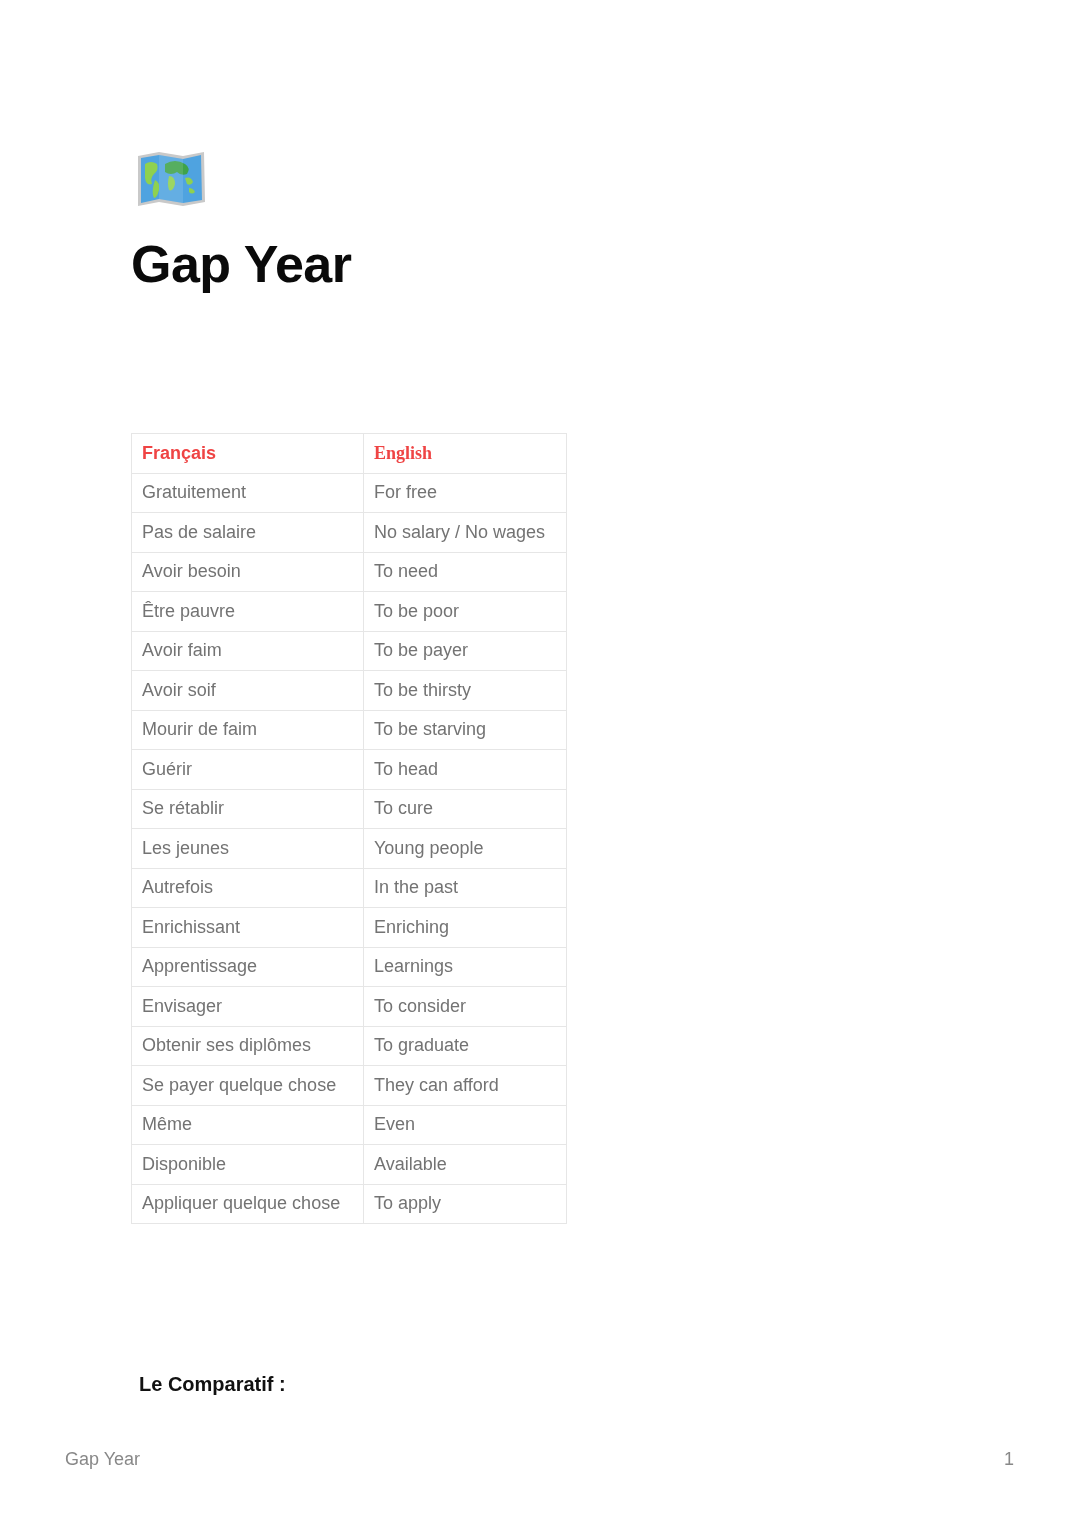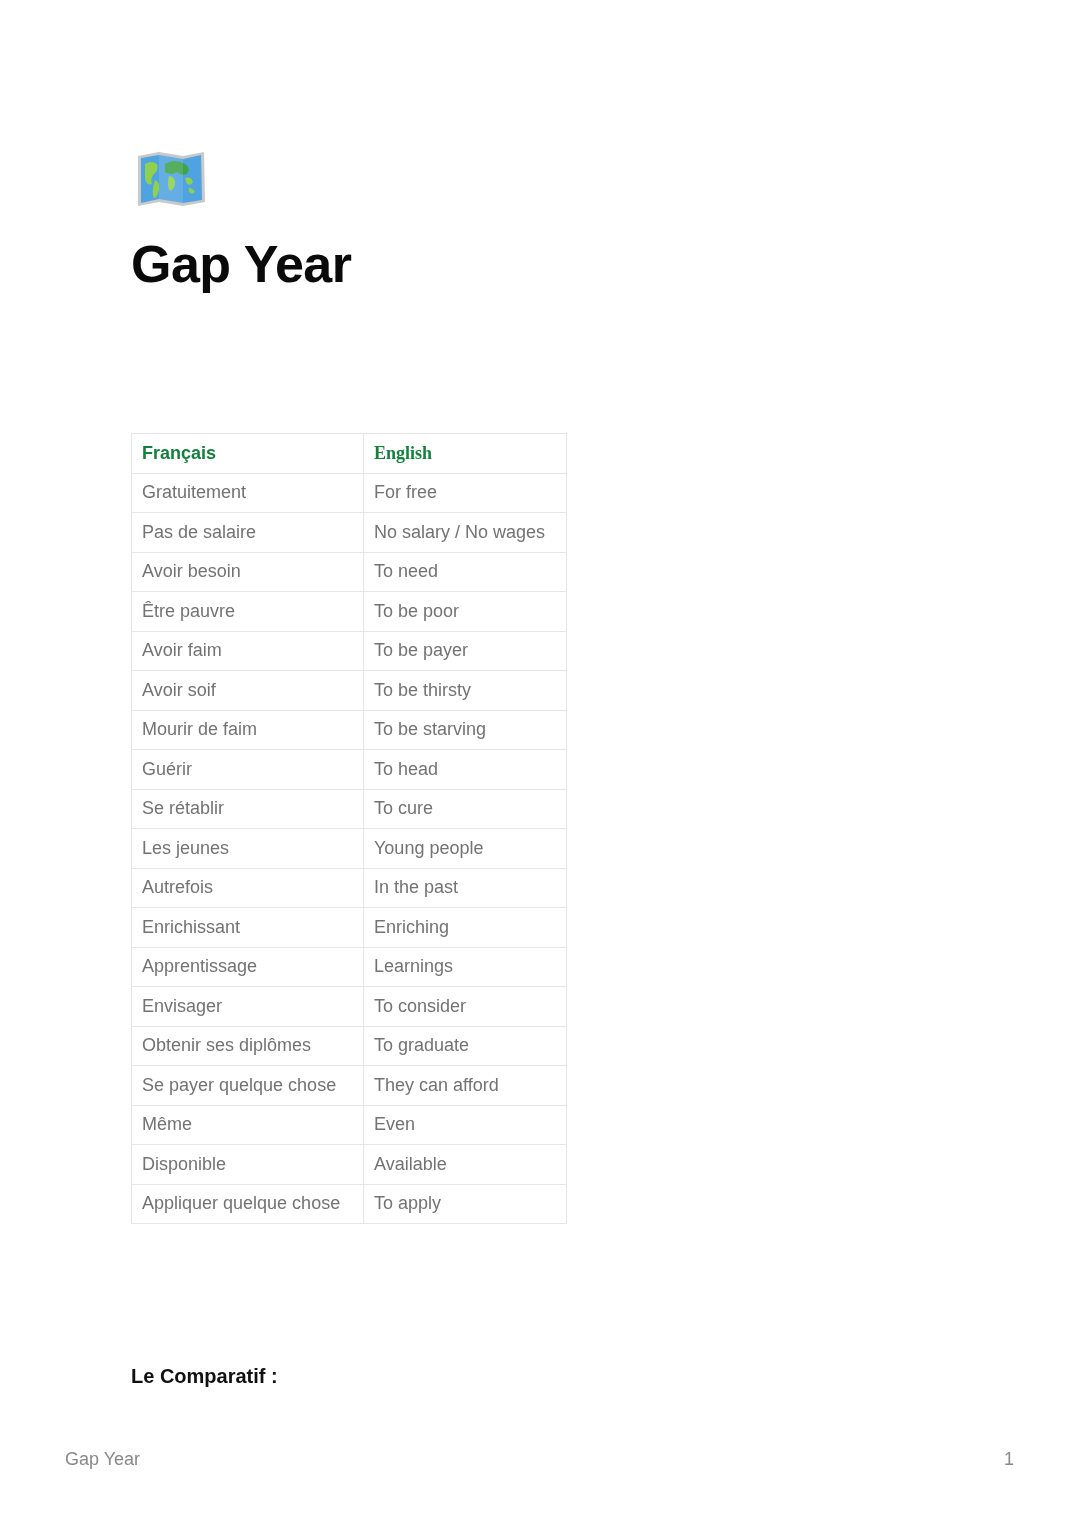--- a/index.html
+++ b/index.html
@@ -5,24 +5,24 @@
     html, body { margin: 0; padding: 0; background: #ffffff; }
     body { width: 1080px; height: 1528px; position: relative; overflow: hidden;
            font-family: "Liberation Sans", sans-serif; color: #111; }
     .page-icon { position: absolute; left: 135px; top: 150px; width: 72px; height: 58px; }
     .page-title { position: absolute; left: 131px; top: 234px; margin: 0;
                   font-size: 52px; font-weight: bold; letter-spacing: -0.5px; color: #0a0a0a; }
     .vocab-table { position: absolute; left: 131px; top: 433px; border-collapse: collapse;
                    font-size: 18px; }
     .vocab-table td, .vocab-table th { border: 1px solid #e6e6e6; height: 38.5px; padding: 0 10px;
                    text-align: left; vertical-align: middle; color: #737373; white-space: nowrap; }
-    .vocab-table th { font-weight: bold; color: #15803d; }
+    .vocab-table th { font-weight: bold; color: #ef4444; }
     .col-fr { width: 211px; }
     .col-en { width: 182px; font-family: Liberation Serif, serif; }
-    .section-heading { position: absolute; left: 131px; top: 1365px; margin: 0;
+    .section-heading { position: absolute; left: 131px; top: 1365px; margin: 8px;
                        font-size: 20px; font-weight: bold; color: #111; text-align: center; }
     .footer-title { position: absolute; left: 65px; top: 1449px; font-size: 18px; color: #888; }
     .footer-page { position: absolute; right: 66px; top: 1449px; font-size: 18px; color: #888; }
   </style>
 </head>
 <body>
 
 <div class="page-icon">
   <svg width="72" height="58" viewBox="0 0 72 58">
     <polygon points="3,6 24,2 48,6 69,2 70,52 48,56 24,52 3,56" fill="#c9c9c9"></polygon>

